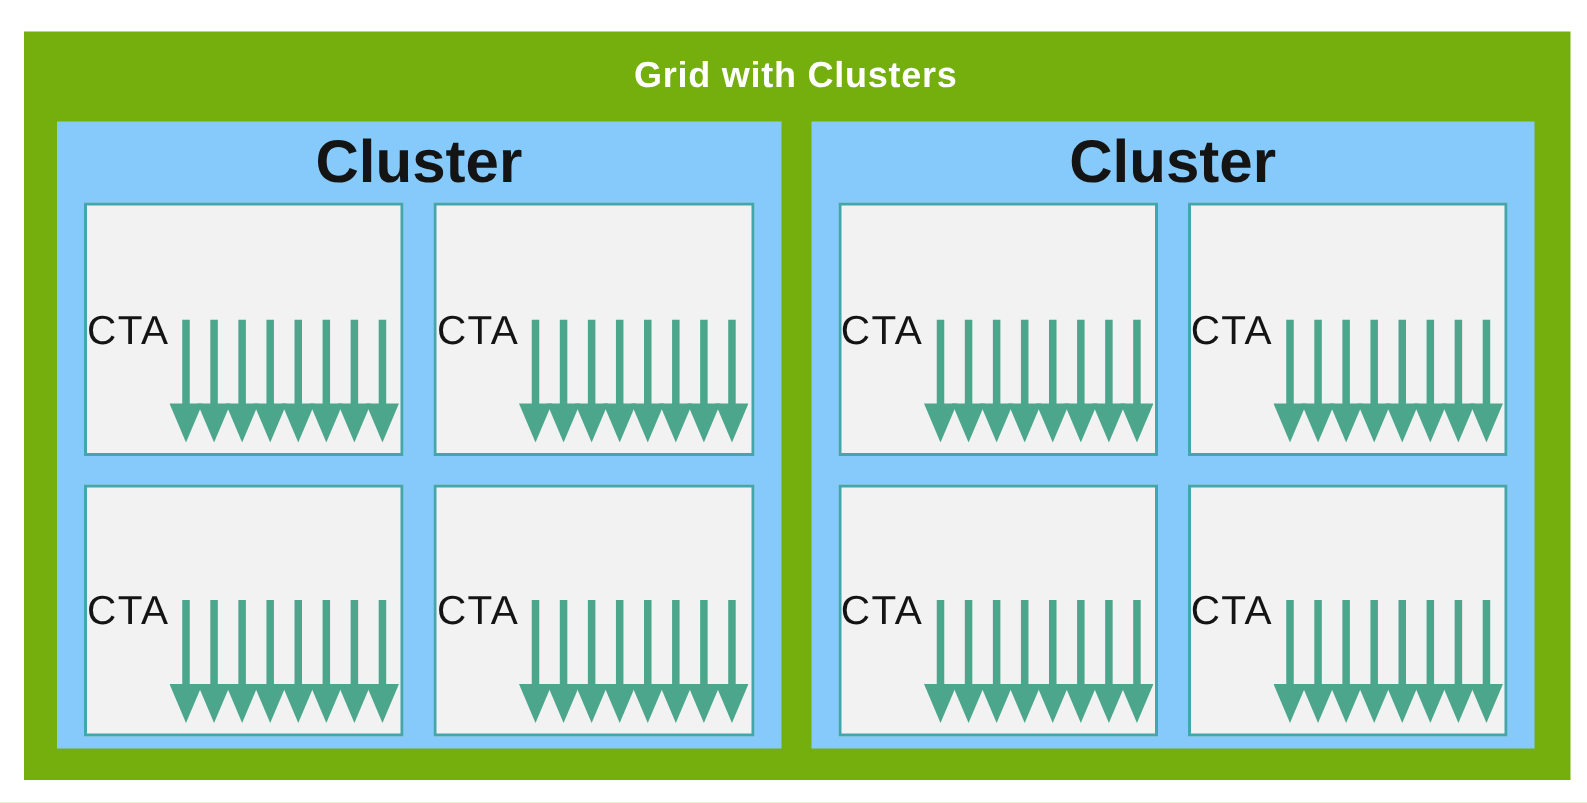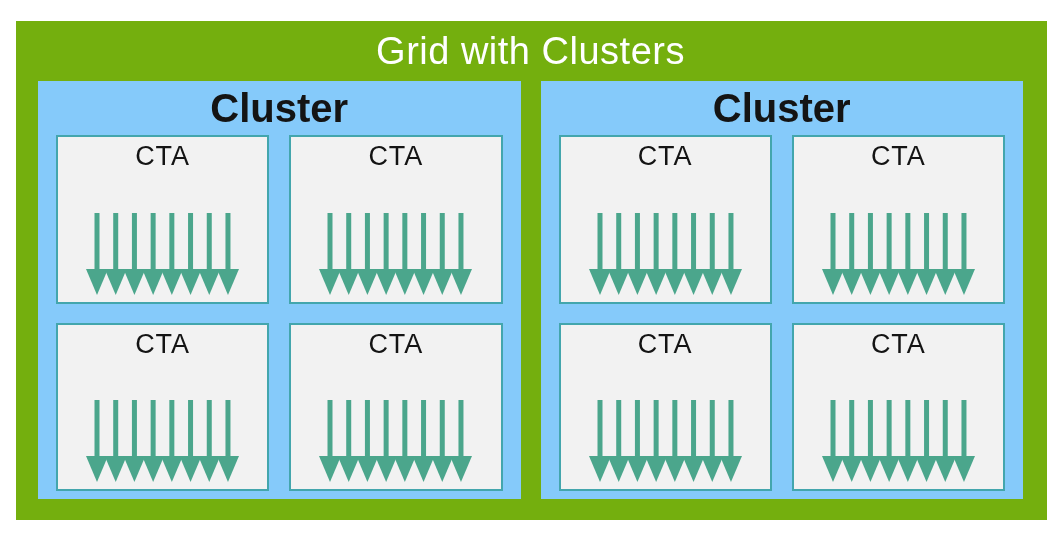--- a/index.html
+++ b/index.html
@@ -33,22 +33,22 @@
     flex-direction: column;
     padding: 0 24px 21px 22px;
   }
   .grid-title {
     height: 60px;
     flex: 0 0 60px;
     display: flex;
     align-items: center;
     justify-content: center;
     color: var(--c-title);
-    font-size: 38px;
-    font-weight: normal;
+    font-size: 24px;
+    font-weight: bold;
     letter-spacing: 0.5px;
   }
   .clusters-row {
     flex: 1;
     display: flex;
     gap: 20px;
   }
   .cluster {
     flex: 1;
     background: var(--c-cluster);
@@ -70,21 +70,20 @@
     flex: 1;
     display: grid;
     grid-template-columns: 1fr 1fr;
     grid-template-rows: 1fr 1fr;
     gap: 19px 20px;
   }
   .cta {
     background: var(--c-cta);
     border: 2px solid var(--c-border);
     display: flex;
-    flex-direction: column;
     align-items: center;
     min-height: 0;
   }
   .cta-label {
     margin-top: 3px;
     font-size: 27px;
     letter-spacing: 1px;
     color: var(--c-text);
     line-height: 1.25;
   }

